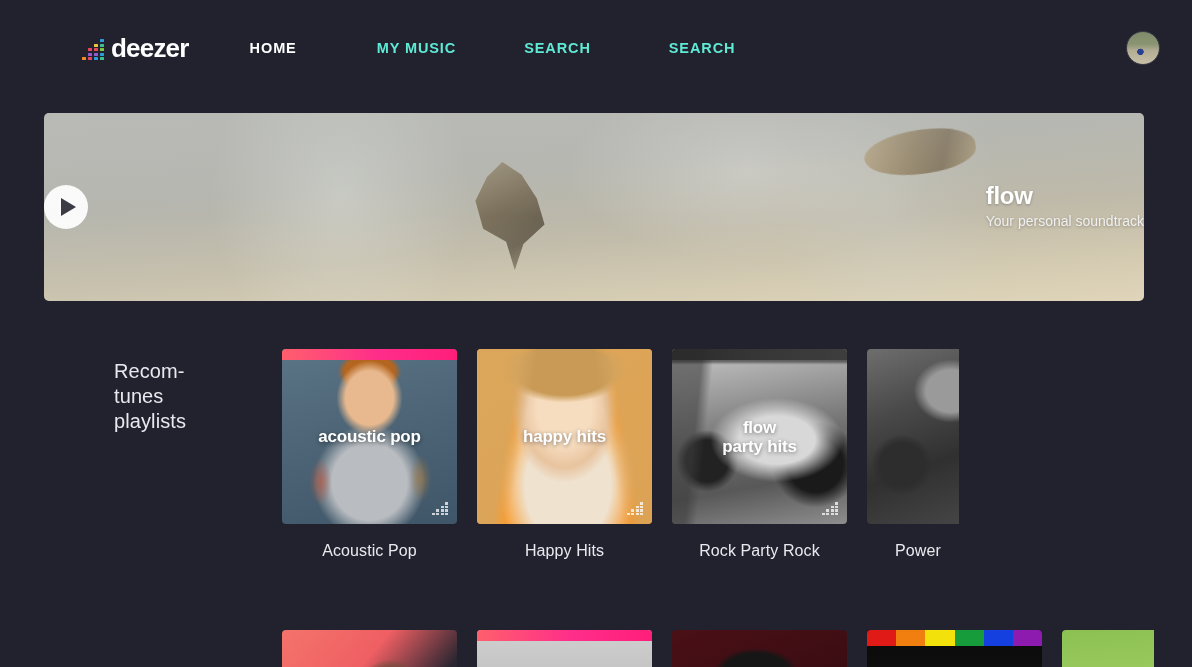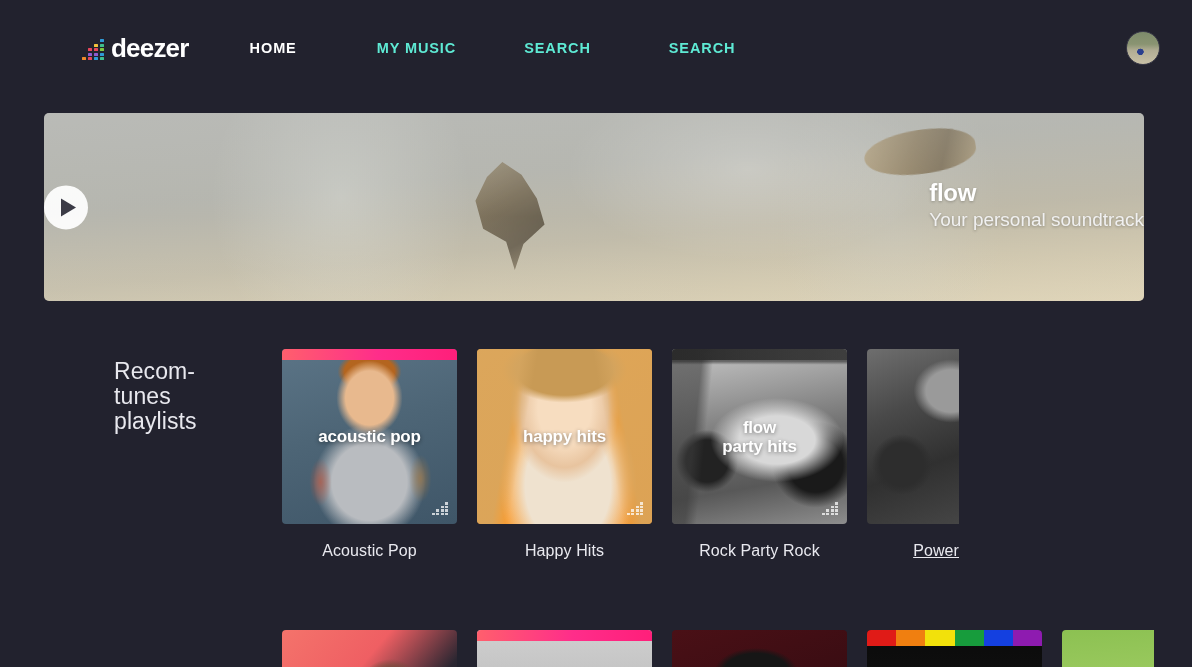--- a/index.html
+++ b/index.html
@@ -94,33 +94,33 @@
     border-top:9.5px solid transparent;
     border-bottom:9.5px solid transparent;
   }
   .banner-text { margin-top:-2px; }
   .flow-title {
     font-size:24px; font-weight:bold; letter-spacing:-.3px;
     color:#fff; line-height:1.05;
     text-shadow:0 1px 3px rgba(0,0,0,.25);
   }
   .flow-sub {
-    font-size:19px; color:#f0f0f0; margin-top:4px;
+    font-size:14px; color:#f0f0f0; margin-top:4px;
     text-shadow:0 1px 3px rgba(0,0,0,.3);
   }
 
   
   .section { position:absolute; left:0; right:0; display:flex; }
   .section-a { top:349px; }
   .section-b { top:630px; }
 
   .section-label {
     width:282px; flex:none;
     padding-left:114px; padding-top:10px;
-    font-size:23px; font-weight:500; line-height:25px;
+    font-size:20px; font-weight:500; line-height:25px;
     color:#e8e8ee; letter-spacing:.1px;
   }
 
   .row { display:flex; gap:20px; }
 
   .card { width:175px; flex:none; cursor:pointer; }
   .card-art {
     width:175px; height:175px;
     border-radius:4px; overflow:hidden; position:relative;
     background:#2a2a36;
@@ -143,21 +143,21 @@
   }
   .wm-col { display:flex; flex-direction:column-reverse; gap:1px; }
   .wm-cell { width:3px; height:2.5px; background:rgba(255,255,255,.9); }
   .card-label {
     margin-top:18px; text-align:center;
     font-size:16px; color:#e9e9ef; letter-spacing:.1px;
     white-space:nowrap;
   }
   .card.clip { width:92px; overflow:hidden; }
   .card.clip .card-art { width:175px; }
-  .card.clip .card-label { text-align:right; padding-left:10px;text-decoration:underline; }
+  .card.clip .card-label { text-align:center; padding-left:10px; }
 
   
   .art-happy {
     background:
       radial-gradient(ellipse 70px 95px at 50% 34%, #f7ddc0 0 38%, #e8c49f 62%, transparent 78%),
       radial-gradient(ellipse 95px 130px at 52% 78%, #efe2cf 0 45%, transparent 72%),
       linear-gradient(140deg,#fba740 0%,#fb9f33 46%,#f59428 100%);
   }
   .art-happy .hair {
     position:absolute; inset:0;

